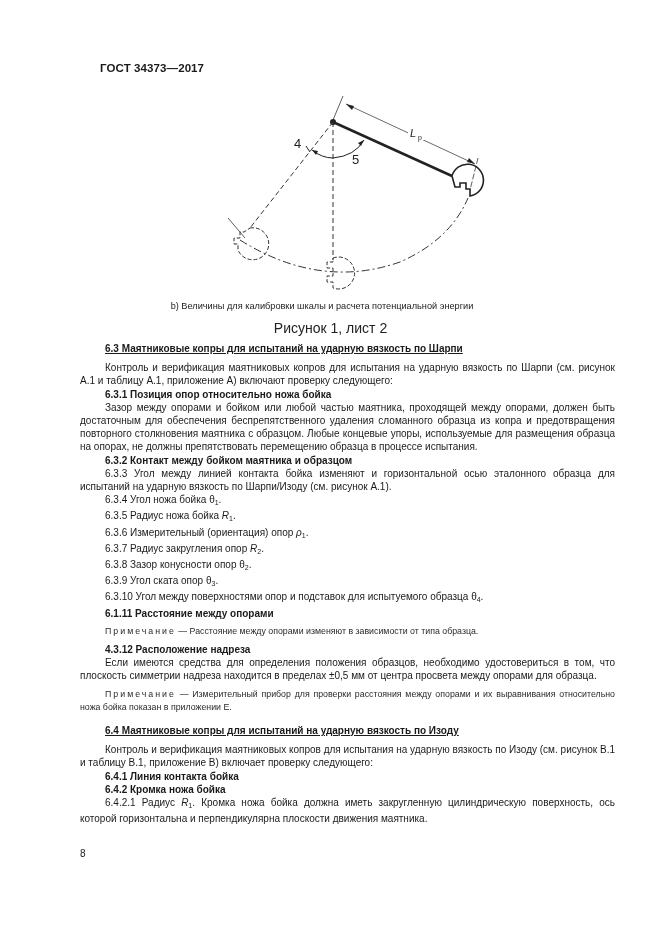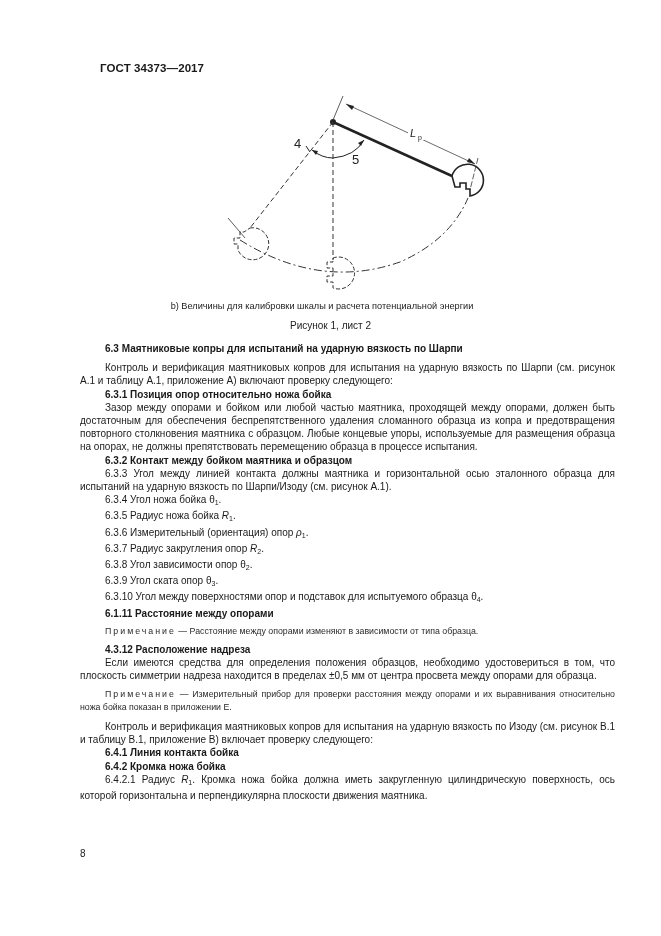--- a/index.html
+++ b/index.html
@@ -14,31 +14,31 @@
   .figure {
     position: absolute; left: 200px; top: 90px; width: 320px; height: 210px;
   }
   .figure svg { width: 320px; height: 210px; display: block; }
   .fig-caption {
     position: absolute; left: 0; width: 644px; top: 301px;
     text-align: center; font-size: 9.2px; color: #222;
   }
   .fig-title {
     position: absolute; left: 0; width: 661px; top: 320px;
-    text-align: center; font-size: 10px; color: #222;
+    text-align: center; font-size: 14px; color: #222;
   }
   .content {
     position: absolute; left: 80px; top: 340px; width: 535px;
     font-size: 10px; line-height: 13.2px;
   }
   .content p { margin: 0; }
   .ind { text-indent: 25px; }
   .just { text-align: justify; text-align-last: left; }
   .h { font-weight: bold; padding-left: 25px; }
-  .h-sec { font-weight: bold; padding-left: 25px; }
+  .h-sec { font-weight: bold; padding-left: 25px; text-decoration: underline; }
   .note { font-size: 8.8px; text-indent: 25px; color: #2a2a2a; text-align: justify; text-align-last: left; }
   .spaced { letter-spacing: 2px; }
   .sub { font-size: 7px; vertical-align: -2px; }
   .it { font-style: italic; }
   .page-num {
     position: absolute; left: 80px; top: 848px; font-size: 10px;
   }
 </style>
 </head>
 <body>
@@ -87,35 +87,36 @@
 
 <div class="fig-caption">b) Величины для калибровки шкалы и расчета потенциальной энергии</div>
 <div class="fig-title">Рисунок 1, лист 2</div>
 
 <div class="content">
   <p class="h-sec" style="margin-top:2px;">6.3 Маятниковые копры для испытаний на ударную вязкость по Шарпи</p>
   <p class="ind just" style="margin-top:6px;">Контроль и верификация маятниковых копров для испытания на ударную вязкость по Шарпи (см. рисунок А.1 и таблицу А.1, приложение А) включают проверку следующего:</p>
   <p class="h">6.3.1 Позиция опор относительно ножа бойка</p>
   <p class="ind just">Зазор между опорами и бойком или любой частью маятника, проходящей между опорами, должен быть достаточным для обеспечения беспрепятственного удаления сломанного образца из копра и предотвращения повторного столкновения маятника с образцом. Любые концевые упоры, используемые для размещения образца на опорах, не должны препятствовать перемещению образца в процессе испытания.</p>
   <p class="h">6.3.2 Контакт между бойком маятника и образцом</p>
-  <p class="ind just">6.3.3 Угол между линией контакта должны маятника и горизонтальной осью эталонного образца для испытаний на ударную вязкость по Шарпи/Изоду (см. рисунок А.1).</p>
+  <p class="ind just">6.3.3 Угол между линией контакта бойка изменяют и горизонтальной осью эталонного образца для испытаний на ударную вязкость по Шарпи/Изоду (см. рисунок А.1).</p>
 
   <p class="ind"><span>6.3.4 Угол ножа бойка </span><span>θ</span><span class="sub">1</span>.</p>
   <p class="ind"><span>6.3.5 Радиус ножа бойка </span><span class="it">R</span><span class="sub">1</span>.</p>
   <p class="ind"><span>6.3.6 Измерительный (ориентация) опор </span><span class="it">ρ</span><span class="sub">1</span>.</p>
   <p class="ind"><span>6.3.7 Радиус закругления опор </span><span class="it">R</span><span class="sub">2</span>.</p>
-  <p class="ind"><span>6.3.8 Угол зависимости опор </span><span>θ</span><span class="sub">2</span>.</p>
+  <p class="ind"><span>6.3.8 Зазор конусности опор </span><span>θ</span><span class="sub">2</span>.</p>
   <p class="ind"><span>6.3.9 Угол ската опор </span><span>θ</span><span class="sub">3</span>.</p>
   <p class="ind"><span>6.3.10 Угол между поверхностями опор и подставок для испытуемого образца </span><span>θ</span><span class="sub">4</span>.</p>
 
   <p class="h">6.1.11 Расстояние между опорами</p>
   <p class="note" style="margin-top:5px;"><span class="spaced">Примечание</span><span> — Расстояние между опорами изменяют в зависимости от типа образца.</span></p>
   <p class="h" style="margin-top:5px;">4.3.12 Расположение надреза</p>
   <p class="ind just">Если имеются средства для определения положения образцов, необходимо удостовериться в том, что плоскость симметрии надреза находится в пределах ±0,5 мм от центра просвета между опорами для образца.</p>
   <p class="note" style="margin-top:5px;"><span class="spaced">Примечание</span><span> — Измерительный прибор для проверки расстояния между опорами и их выравнивания относительно ножа бойка показан в приложении Е.</span></p>
 
+  <p class="h-sec" style="margin-top:10px;">6.4 Маятниковые копры для испытаний на ударную вязкость по Изоду</p>
   <p class="ind just" style="margin-top:6px;">Контроль и верификация маятниковых копров для испытания на ударную вязкость по Изоду (см. рисунок В.1 и таблицу В.1, приложение В) включает проверку следующего:</p>
   <p class="h">6.4.1 Линия контакта бойка</p>
   <p class="h">6.4.2 Кромка ножа бойка</p>
   <p class="ind just"><span>6.4.2.1 Радиус </span><span class="it">R</span><span class="sub">1</span><span>. Кромка ножа бойка должна иметь закругленную цилиндрическую поверхность, ось которой горизонтальна и перпендикулярна плоскости движения маятника.</span></p>
 </div>
 
 <div class="page-num">8</div>
 
 </body></html>

